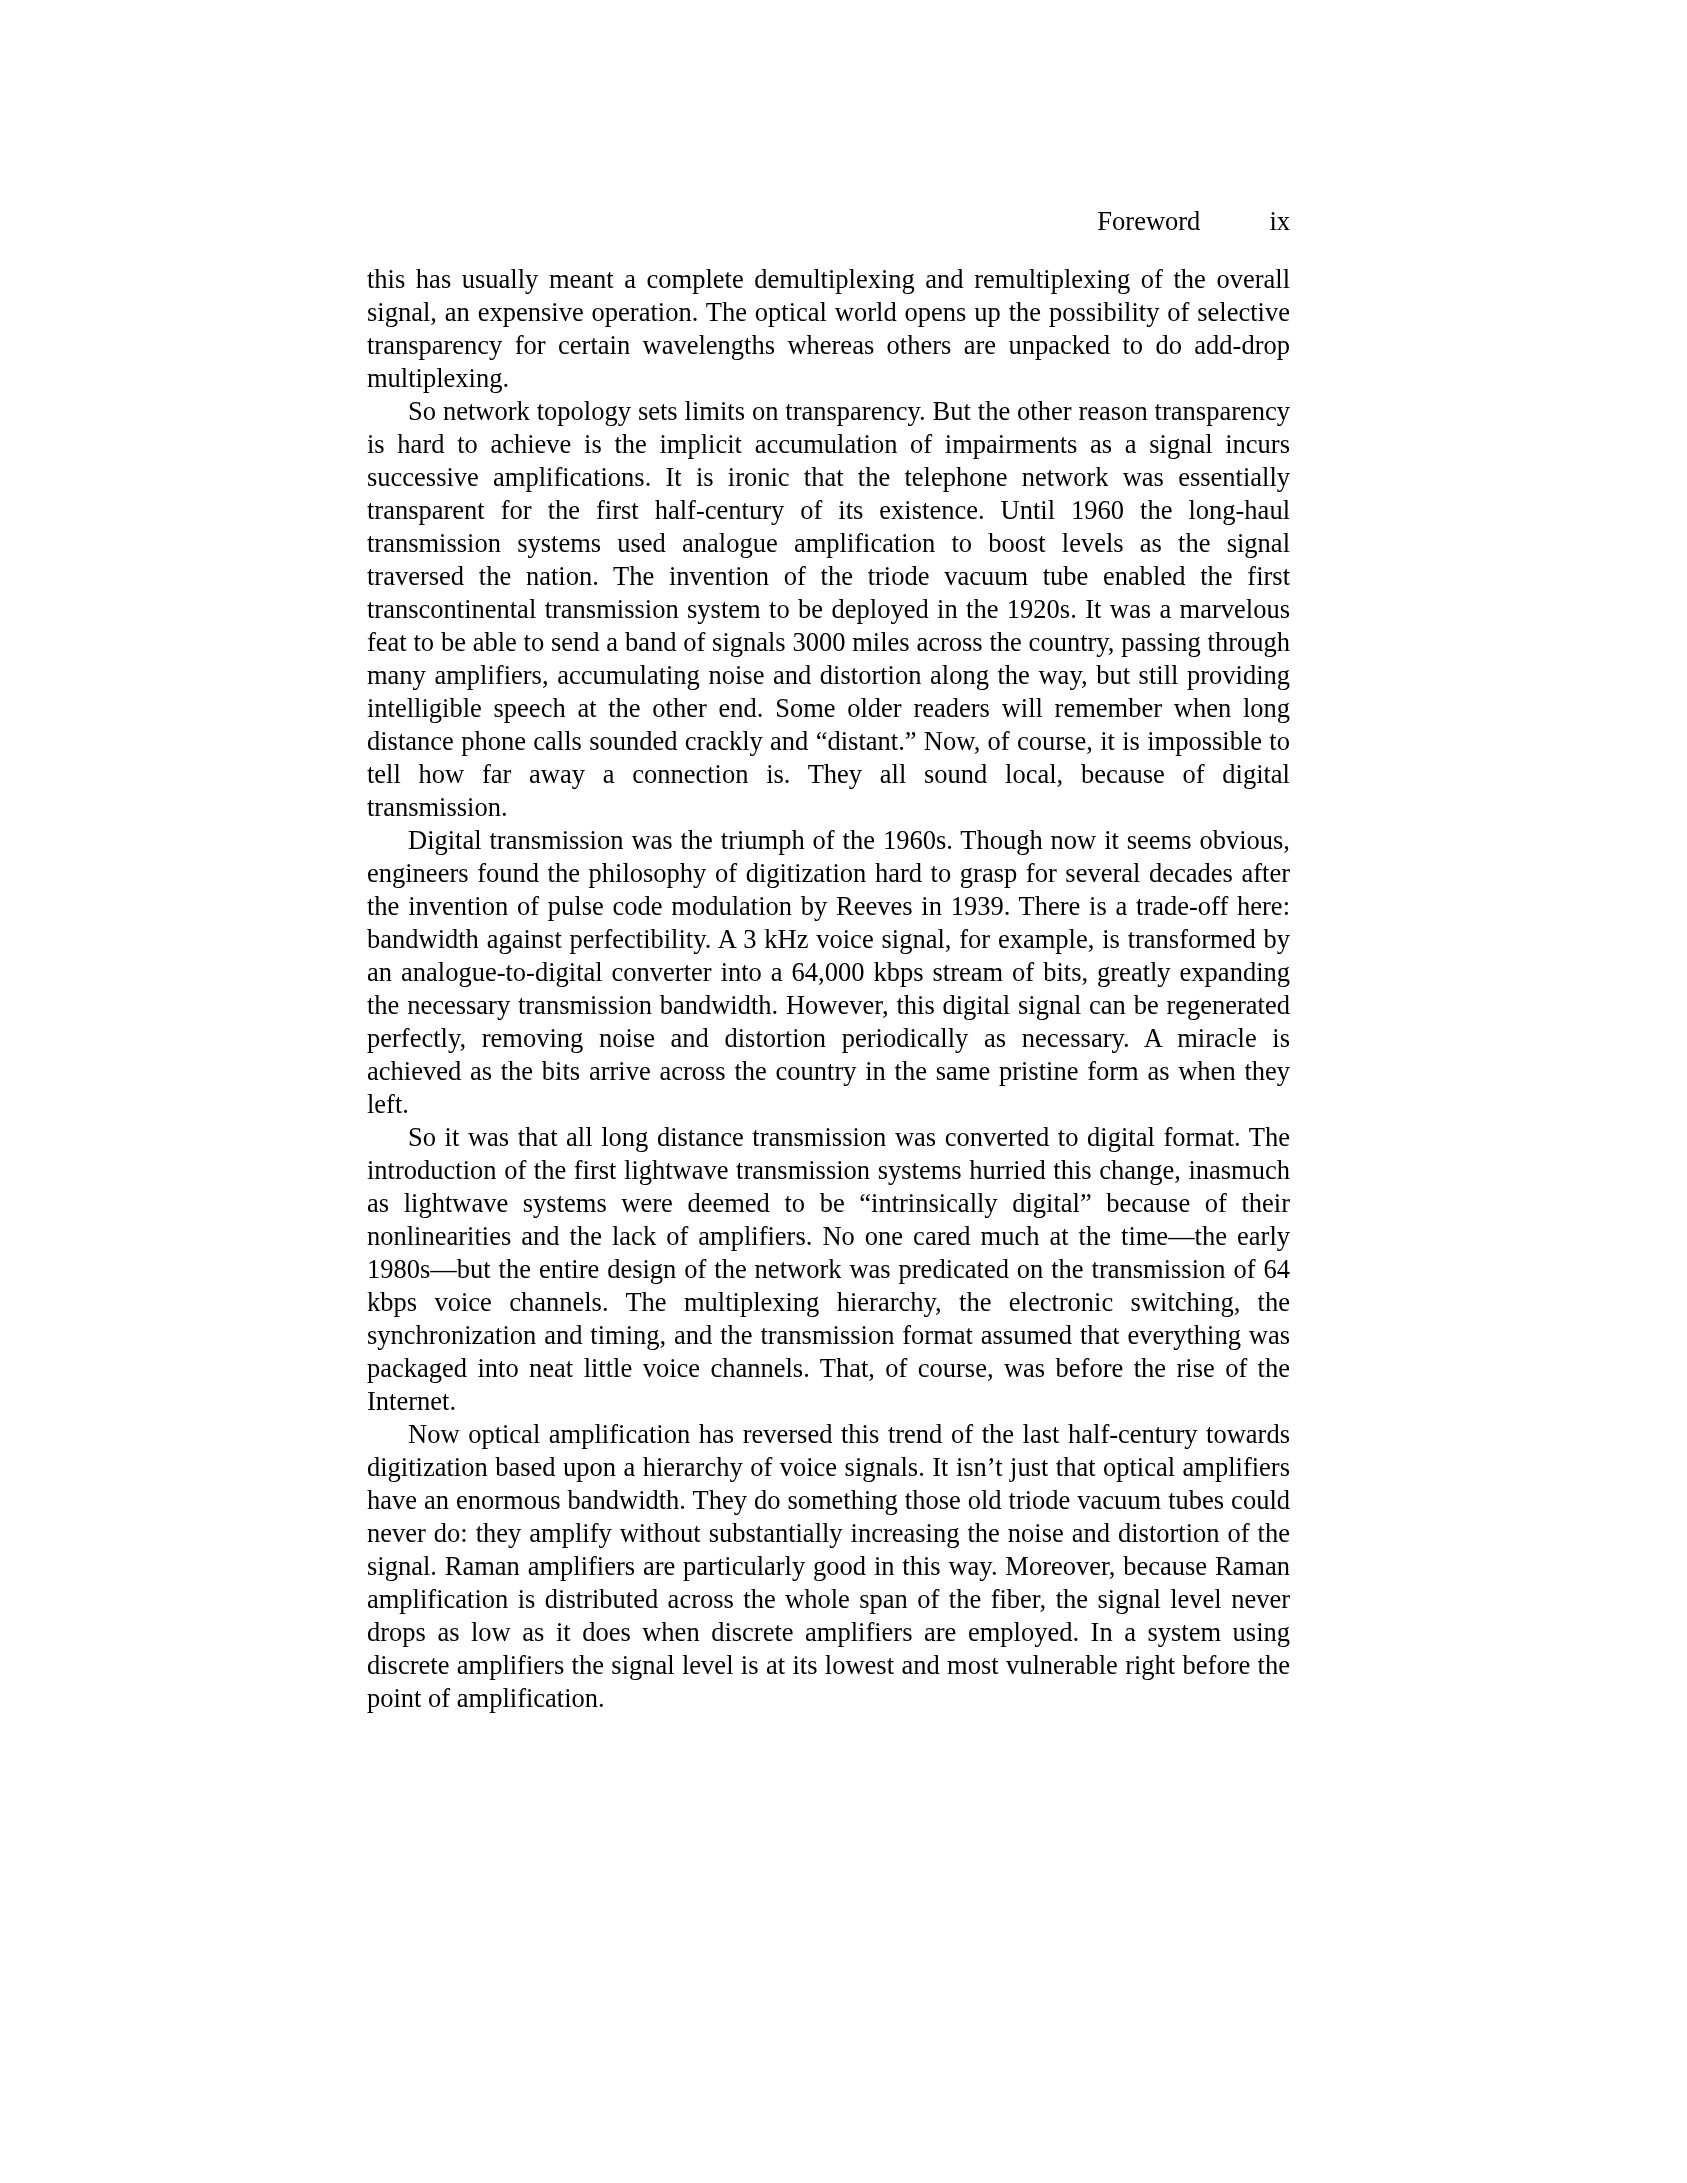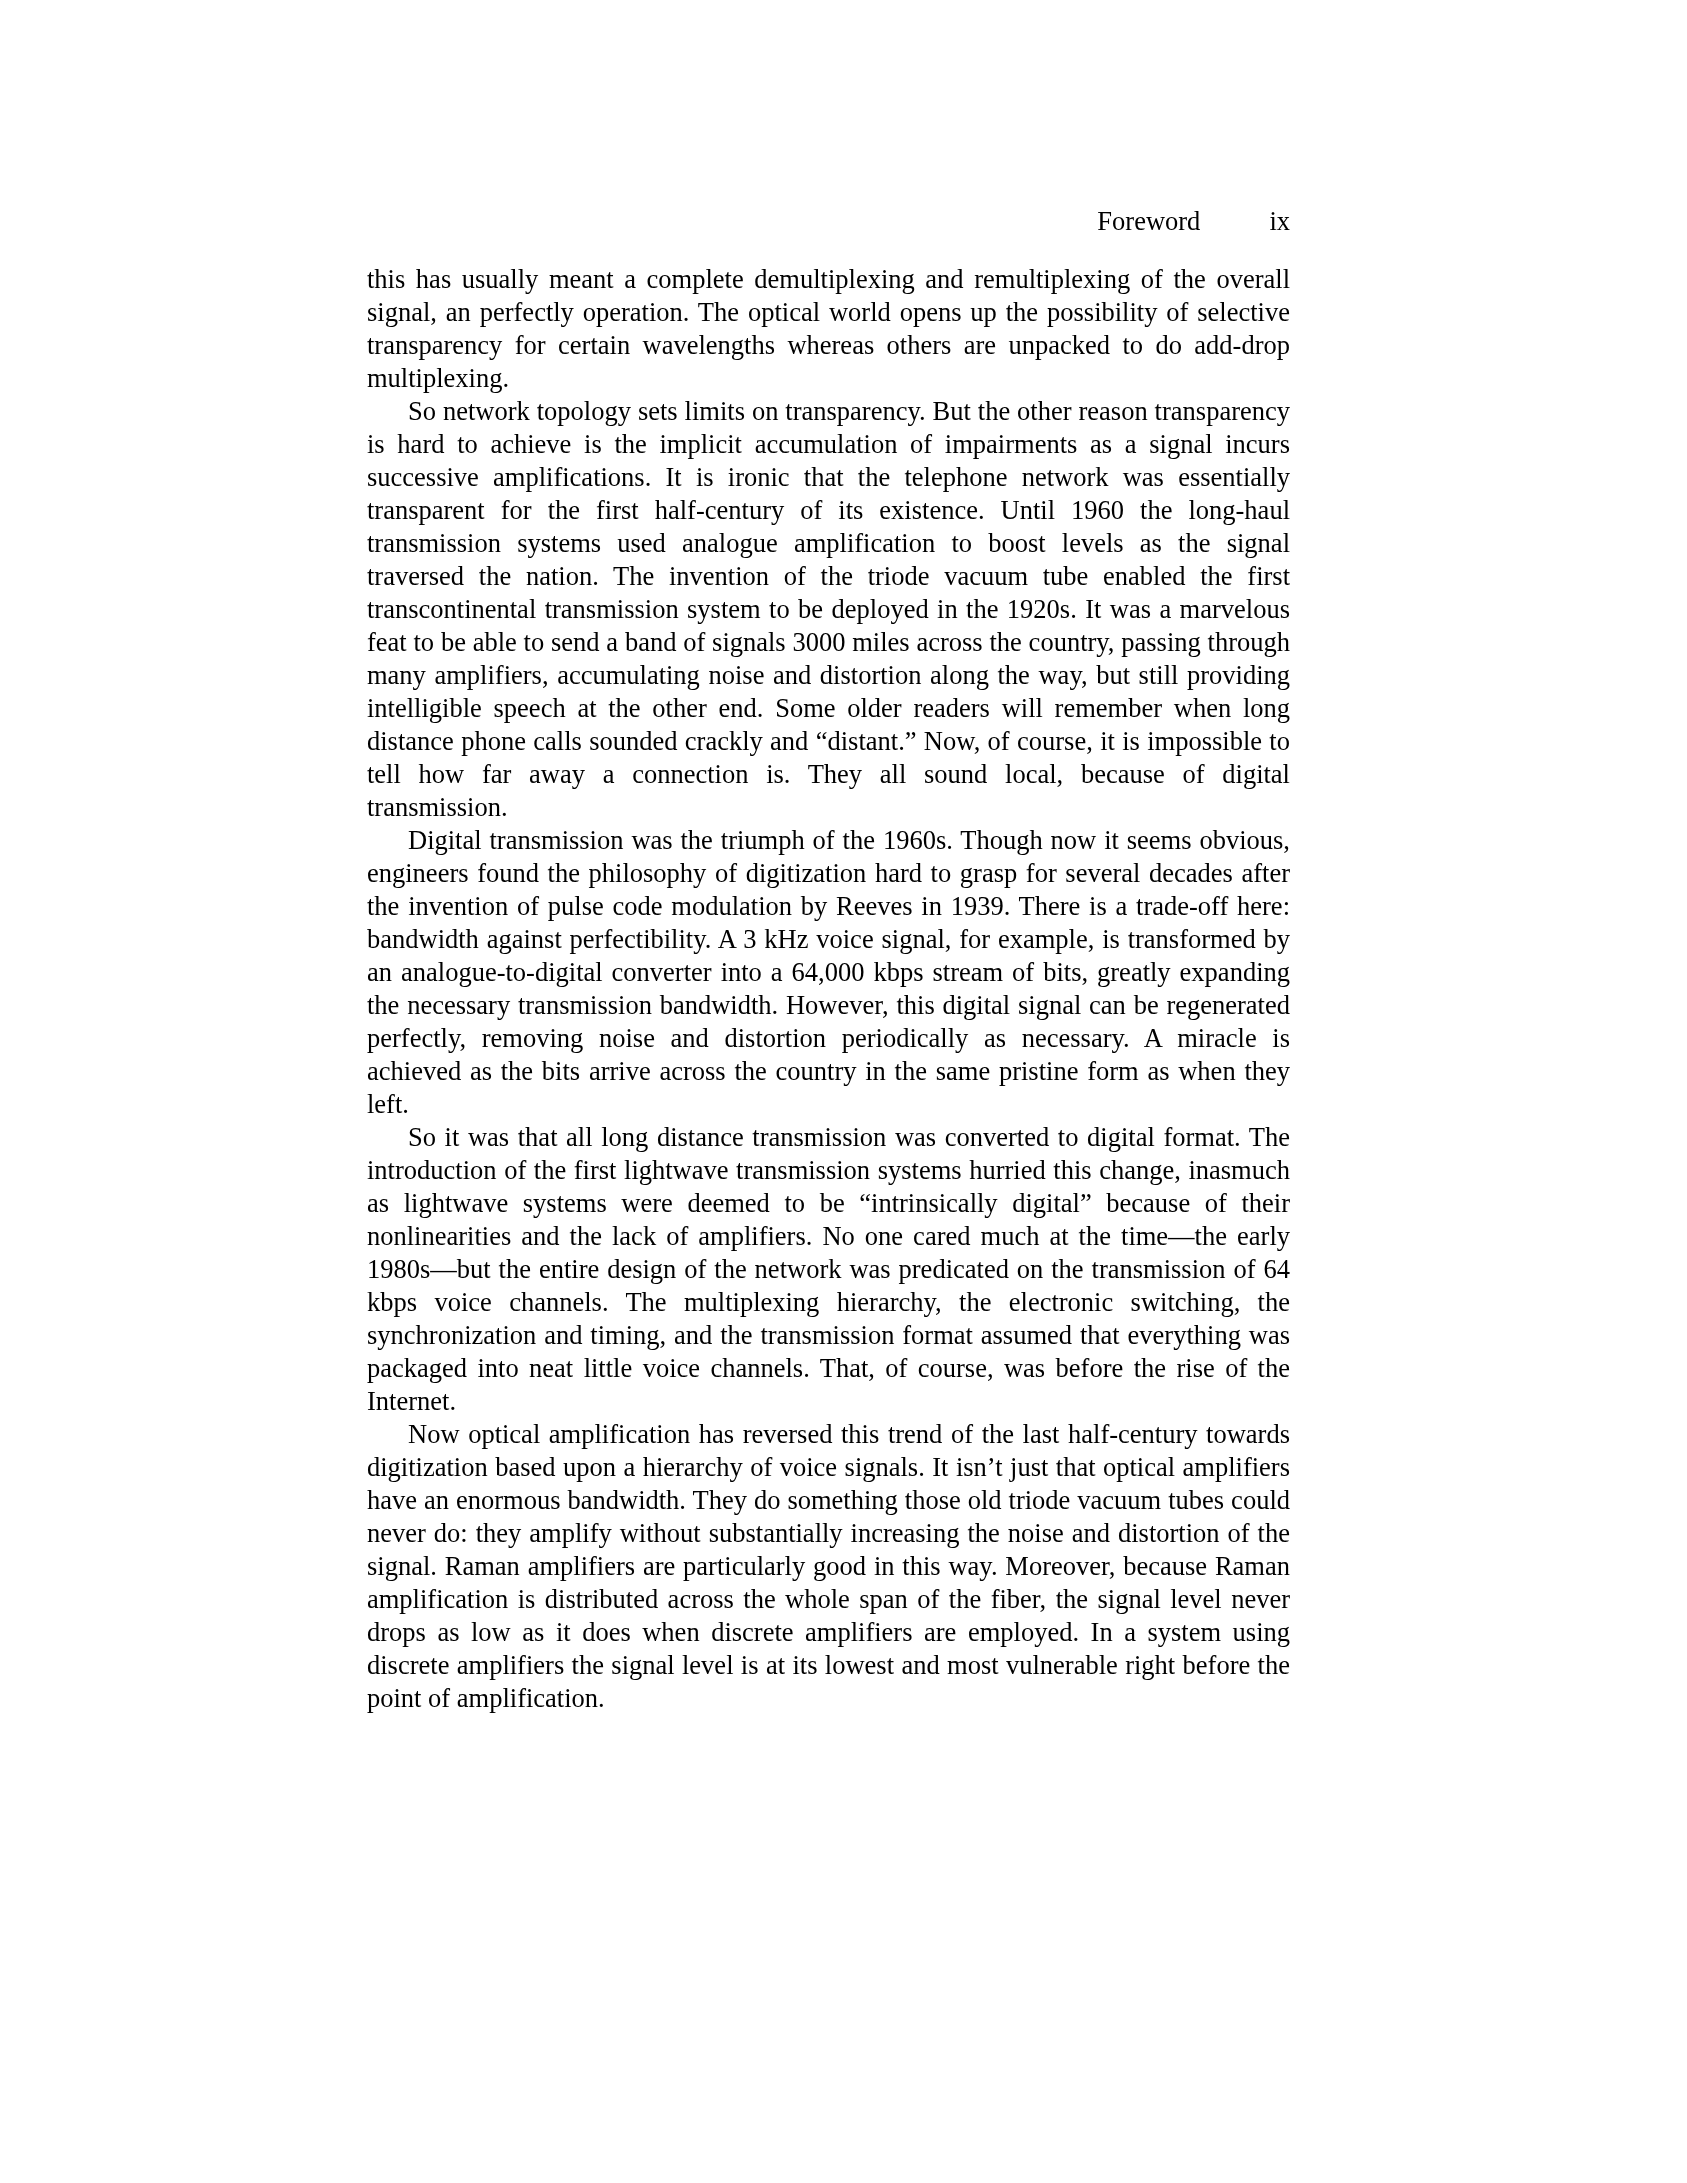--- a/index.html
+++ b/index.html
@@ -55,21 +55,21 @@
 </head>
 <body>
 
 <div class="page">
 
   <header class="running-head">
     <span>Foreword</span><span class="pagenum">ix</span>
   </header>
 
   <main class="body-text">
-    <p class="no-indent">this has usually meant a complete demultiplexing and remultiplexing of the overall signal, an perfectly operation. The optical world opens up the possibility of selective transparency for certain wavelengths whereas others are unpacked to do add-drop multiplexing.</p>
+    <p class="no-indent">this has usually meant a complete demultiplexing and remultiplexing of the overall signal, an expensive operation. The optical world opens up the possibility of selective transparency for certain wavelengths whereas others are unpacked to do add-drop multiplexing.</p>
     <p>So network topology sets limits on transparency. But the other reason transparency is hard to achieve is the implicit accumulation of impairments as a signal incurs successive amplifications. It is ironic that the telephone network was essentially transparent for the first half-century of its existence. Until 1960 the long-haul transmission systems used analogue amplification to boost levels as the signal traversed the nation. The invention of the triode vacuum tube enabled the first transcontinental transmission system to be deployed in the 1920s. It was a marvelous feat to be able to send a band of signals 3000 miles across the country, passing through many amplifiers, accumulating noise and distortion along the way, but still providing intelligible speech at the other end. Some older readers will remember when long distance phone calls sounded crackly and “distant.” Now, of course, it is impossible to tell how far away a connection is. They all sound local, because of digital transmission.</p>
     <p>Digital transmission was the triumph of the 1960s. Though now it seems obvious, engineers found the philosophy of digitization hard to grasp for several decades after the invention of pulse code modulation by Reeves in 1939. There is a trade-off here: bandwidth against perfectibility. A 3 kHz voice signal, for example, is transformed by an analogue-to-digital converter into a 64,000 kbps stream of bits, greatly expanding the necessary transmission bandwidth. However, this digital signal can be regenerated perfectly, removing noise and distortion periodically as necessary. A miracle is achieved as the bits arrive across the country in the same pristine form as when they left.</p>
     <p>So it was that all long distance transmission was converted to digital format. The introduction of the first lightwave transmission systems hurried this change, inasmuch as lightwave systems were deemed to be “intrinsically digital” because of their nonlinearities and the lack of amplifiers. No one cared much at the time—the early 1980s—but the entire design of the network was predicated on the transmission of 64 kbps voice channels. The multiplexing hierarchy, the electronic switching, the synchronization and timing, and the transmission format assumed that everything was packaged into neat little voice channels. That, of course, was before the rise of the Internet.</p>
     <p>Now optical amplification has reversed this trend of the last half-century towards digitization based upon a hierarchy of voice signals. It isn’t just that optical amplifiers have an enormous bandwidth. They do something those old triode vacuum tubes could never do: they amplify without substantially increasing the noise and distortion of the signal. Raman amplifiers are particularly good in this way. Moreover, because Raman amplification is distributed across the whole span of the fiber, the signal level never drops as low as it does when discrete amplifiers are employed. In a system using discrete amplifiers the signal level is at its lowest and most vulnerable right before the point of amplification.</p>
   </main>
 
 </div>
 
 
 </body></html>

